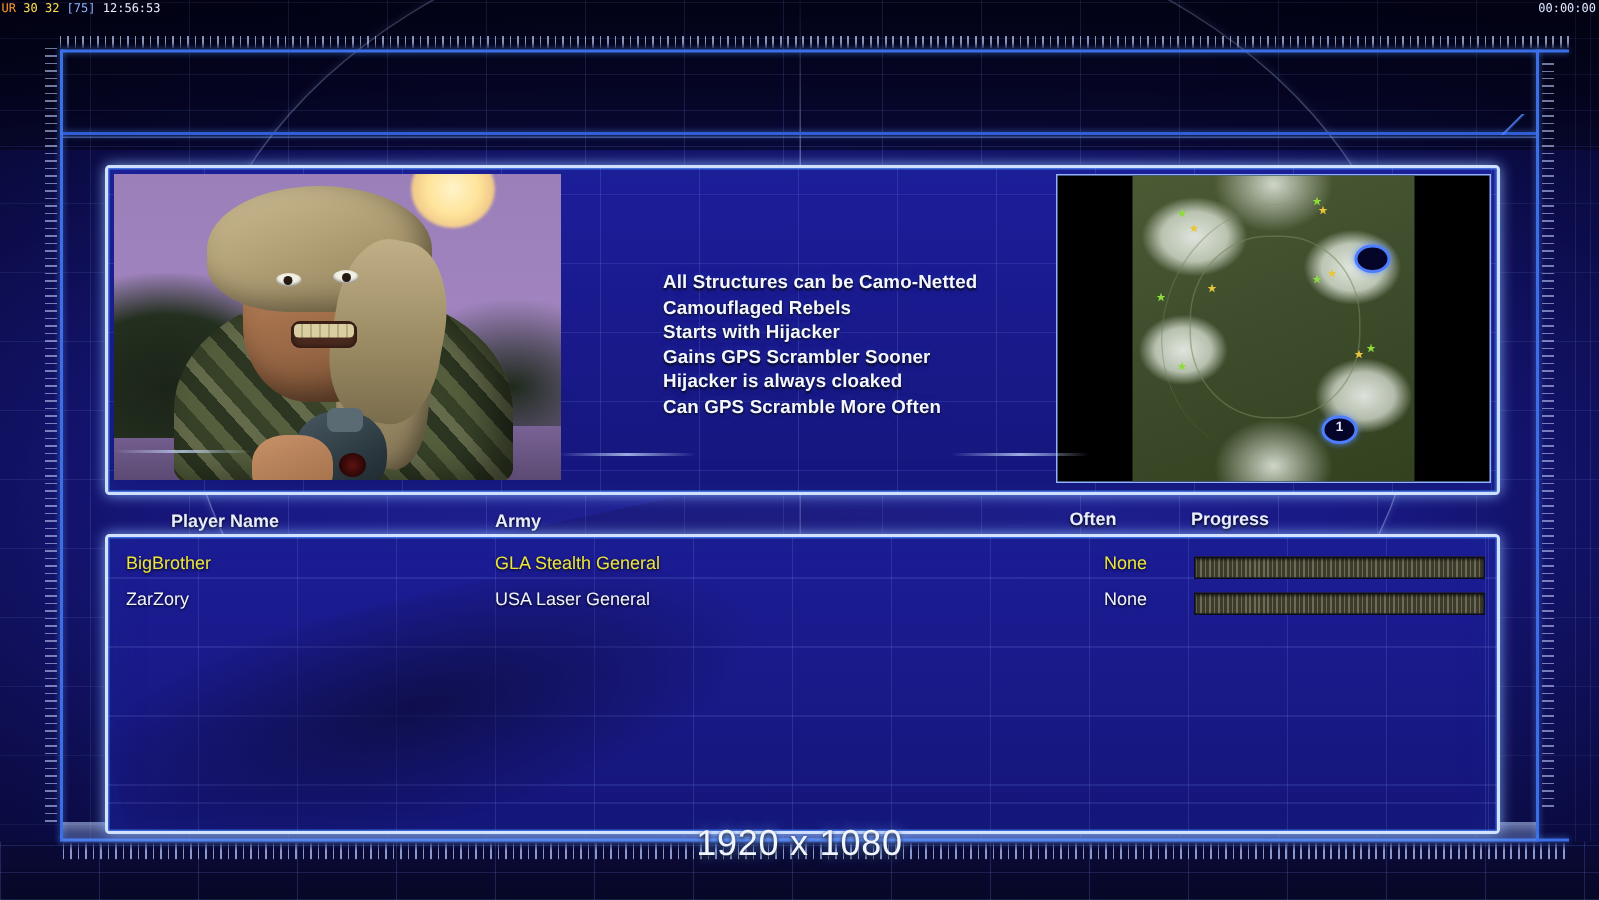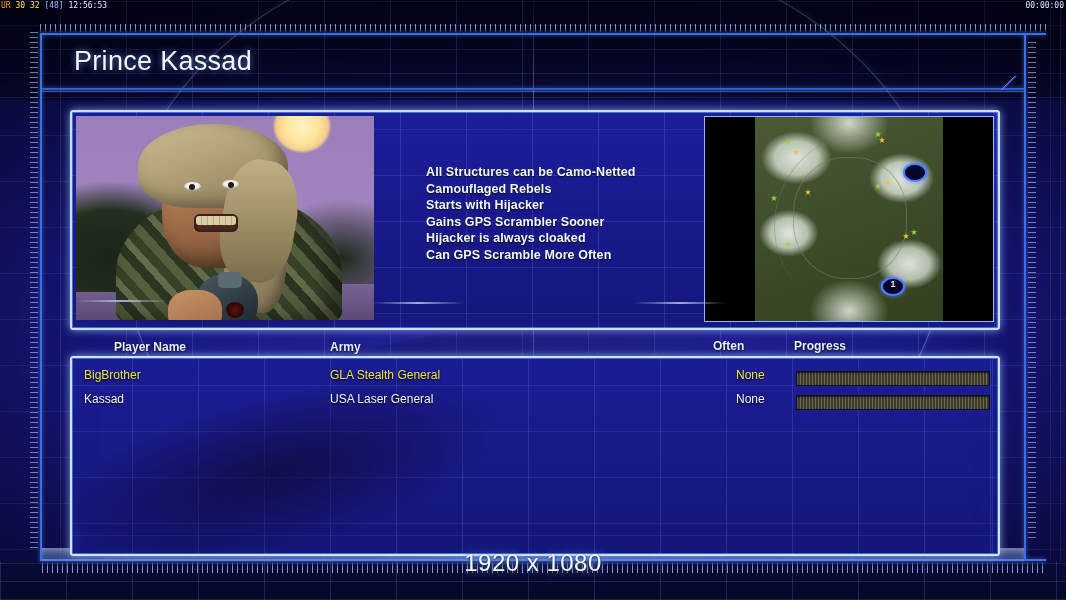--- a/index.html
+++ b/index.html
@@ -154,21 +154,21 @@
   .p-hand{position:absolute;left:92px;bottom:-14px;width:54px;height:44px;border-radius:42%;
     background:linear-gradient(160deg,#c89168,#9d6c47);}
   .p-gren-hole{position:absolute;left:150px;bottom:2px;width:18px;height:16px;border-radius:50%;
     background:radial-gradient(circle,#5e1212 0%,#2a0606 70%);}
 
   
   .bullets{position:absolute;left:354px;top:52px;width:300px;z-index:5;}
   .bullets li{list-style:none;font-size:12.5px;font-weight:bold;color:#f4f7ff;
     line-height:16.6px;letter-spacing:.1px;
     text-shadow:0 1px 2px #000, 0 0 5px rgba(40,70,190,.6);}
-  .bullets ul{margin:0;padding:0;}
+  .bullets ul{margin:16px;padding:0;}
 
   
   .deco{position:absolute;background:linear-gradient(90deg,rgba(190,210,255,.0),rgba(200,220,255,.75),rgba(190,210,255,.0));
     height:2px;z-index:6;}
   .deco1{left:300px;top:190px;width:92px;}
   .deco2{left:562px;top:190px;width:92px;}
   .deco3{left:4px;top:188px;width:92px;}
 
   
   .minimap{position:absolute;right:4px;top:4px;width:288px;height:204px;
@@ -261,39 +261,38 @@
   <div class="bg-vline"></div>
   <div class="bg-smoke"></div>
   <div class="bg-smoke2"></div>
   <div class="bg-vignette"></div>
 
   <div class="topbar">
     <div class="seg tb-l">
       <span class="c-or">UR</span>
       <span class="c-yl">30</span>
       <span class="c-yl">32</span>
-      <span class="c-bl">[48]</span>
+      <span class="c-bl">[75]</span>
       <span class="c-wh">12:56:53</span>
     </div>
     <div class="seg tb-r">00:00:00</div>
   </div>
 
   <div class="ruler ruler-top"></div>
   <div class="ruler ruler-left"></div>
   <div class="ruler ruler-right"></div>
   <div class="ruler ruler-bottom"></div>
   <div class="frame-line fl-top"></div>
   <div class="frame-line fl-left"></div>
   <div class="frame-line fl-right"></div>
   <div class="frame-line fl-bottom"></div>
   <div class="frame-line fl-title-sep"></div>
   <div class="frame-line fl-title-sep2"></div>
   <div class="notch"></div>
 
-  <div class="title">Prince Kassad</div>
 
   <div class="info-panel">
     <div class="info-grid"></div>
     <div class="info-smoke"></div>
 
     <div class="portrait">
       <div class="p-sky"></div>
       <div class="p-sun"></div>
       <div class="p-trees"></div>
       <div class="p-trees2"></div>
@@ -388,21 +387,21 @@
     <div class="list-smoke"></div>
 
     <div class="row sel" style="top:10px;">
       <div class="cell c-name">BigBrother</div>
       <div class="cell c-army">GLA Stealth General</div>
       <div class="cell c-team">None</div>
       <div class="bar"></div>
     </div>
 
     <div class="row" style="top:34px;">
-      <div class="cell c-name">Kassad</div>
+      <div class="cell c-name">ZarZory</div>
       <div class="cell c-army">USA Laser General</div>
       <div class="cell c-team">None</div>
       <div class="bar"></div>
     </div>
   </div>
 
   <div class="bottom-fill"></div>
   <div class="bottom-grid"></div>
   <div class="res-band"></div>
   <div class="res-text">1920 x 1080</div>

